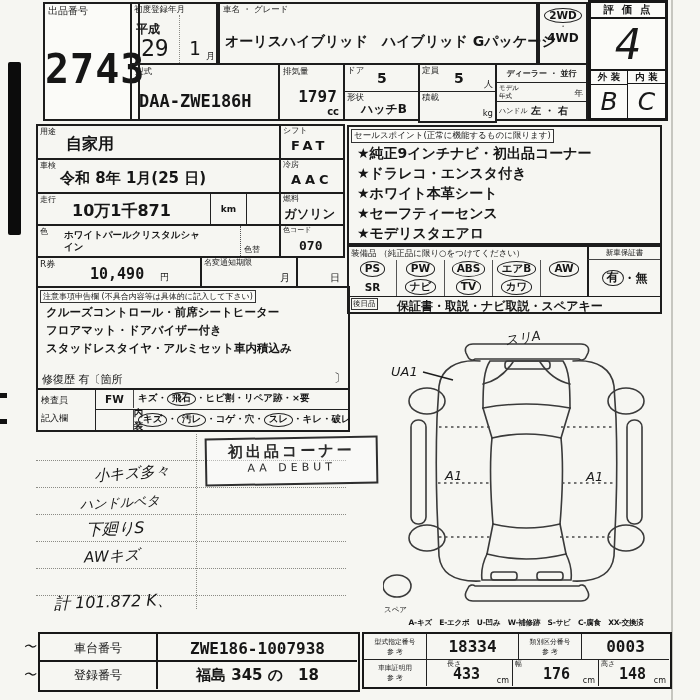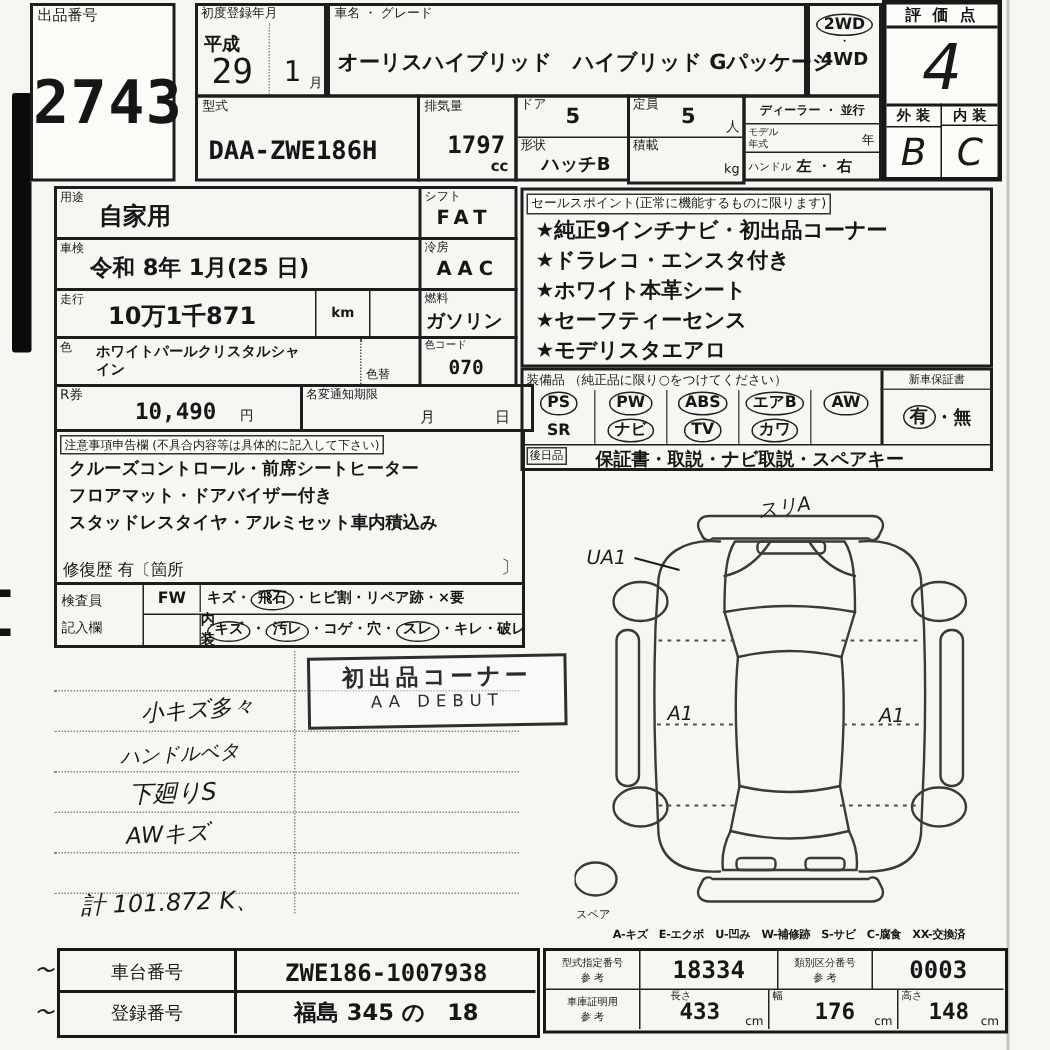--- a/index.html
+++ b/index.html
@@ -21,21 +21,21 @@
 </head>
 <body>
 
 <div class="sheet">
 
   <div class="a" style="left:8px;top:62px;width:13px;height:173px;background:#0c0c0c;border-radius:2px;"></div>
   <div class="a" style="left:0;top:393px;width:7px;height:5px;background:#111;"></div>
   <div class="a" style="left:0;top:419px;width:7px;height:5px;background:#111;"></div>
   <div class="a" style="left:671px;top:0;width:2px;height:700px;background:#c6c6c0;"></div>
 
-  <div class="a b2" style="left:20px;top:2px;width:97px;height:119px;background:#fbfbf8;">
+  <div class="a b2" style="left:43px;top:2px;width:97px;height:119px;background:#fbfbf8;">
     <span class="a lb" style="left:3px;top:2px;font-size:10px;">出品番号</span>
     <div class="a mono" style="left:0;top:42px;width:100%;text-align:center;font-size:40px;font-weight:bold;letter-spacing:1px;">2743</div>
   </div>
 
   <div class="a b2" style="left:130px;top:2px;width:88px;height:63px;">
     <span class="a lb" style="left:2px;top:1px;">初度登録年月</span>
     <span class="a" style="left:4px;top:17px;font-size:12px;font-weight:bold;">平成</span>
     <div class="a dotV" style="left:47px;top:11px;height:50px;"></div>
     <span class="a mono" style="left:9px;top:31px;font-size:23px;">29</span>
     <span class="a mono" style="left:57px;top:33px;font-size:19px;">1</span>
@@ -145,21 +145,21 @@
     <div class="a" style="left:26px;top:3px;width:140px;font-size:9.5px;font-weight:bold;line-height:1.3;">ホワイトパールクリスタルシャイン</div>
     <div class="a" style="left:202px;top:0;width:39px;height:30px;border-left:1.5px dotted #555;">
       <span class="a lb" style="left:3px;bottom:2px;font-size:8px;">色替</span>
     </div>
     <div class="a" style="left:241px;top:0;width:64px;height:30px;border-left:2px solid #1d1d1d;">
       <span class="a lb" style="left:2px;top:1px;font-size:7px;">色コード</span>
       <span class="a mono" style="left:18px;top:12px;font-size:13px;font-weight:bold;">070</span>
     </div>
   </div>
 
-  <div class="a b2" style="left:36px;top:256px;width:320px;height:32px;padding-left:20px;">
+  <div class="a b2" style="left:36px;top:256px;width:262px;height:32px;padding-left:20px;">
     <span class="a lb" style="left:2px;top:2px;font-size:9px;">R券</span>
     <span class="a mono" style="left:52px;top:7px;font-size:15px;font-weight:bold;">10,490</span>
     <span class="a" style="left:122px;top:13px;font-size:9px;">円</span>
     <div class="a" style="left:162px;top:0;width:143px;height:28px;border-left:2px solid #1d1d1d;">
       <span class="a lb" style="left:2px;top:1px;font-size:8px;">名変通知期限</span>
       <span class="a" style="left:78px;top:13px;font-size:10px;">月</span>
       <span class="a" style="left:128px;top:13px;font-size:10px;">日</span>
     </div>
   </div>
 

